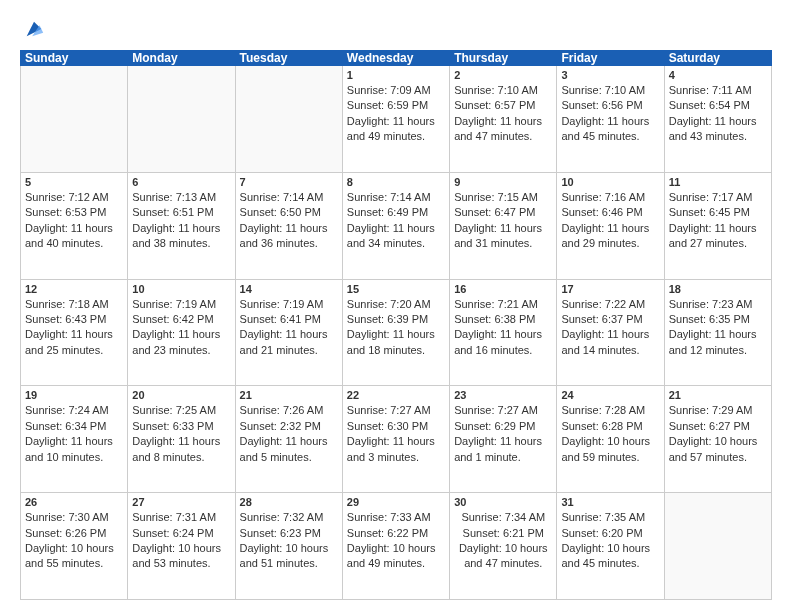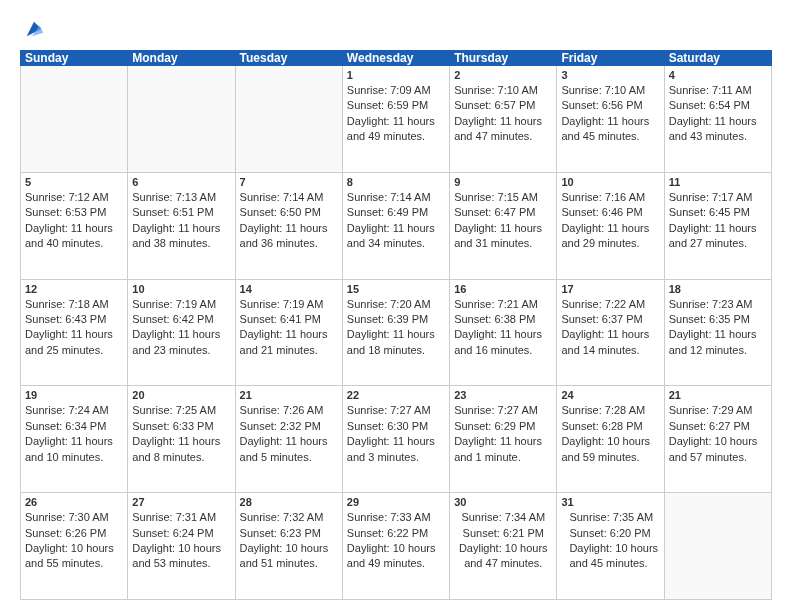--- a/index.html
+++ b/index.html
@@ -307,21 +307,21 @@
 Daylight: 10 hours and 49 minutes.</div>
           </td>
           <td>
             <div class="day-num">30</div>
             <div class="day-info" style="white-space: pre-line; text-align: center;">Sunrise: 7:34 AM
 Sunset: 6:21 PM
 Daylight: 10 hours and 47 minutes.</div>
           </td>
           <td>
             <div class="day-num">31</div>
-            <div class="day-info" style="white-space: pre-line; margin-left: 8px;">Sunrise: 7:35 AM
+            <div class="day-info" style="white-space: pre-line;">Sunrise: 7:35 AM
 Sunset: 6:20 PM
 Daylight: 10 hours and 45 minutes.</div>
           </td>
           <td class="empty"></td>
         </tr>
       </tbody>
   </table>
 </div>
 
 </body></html>

